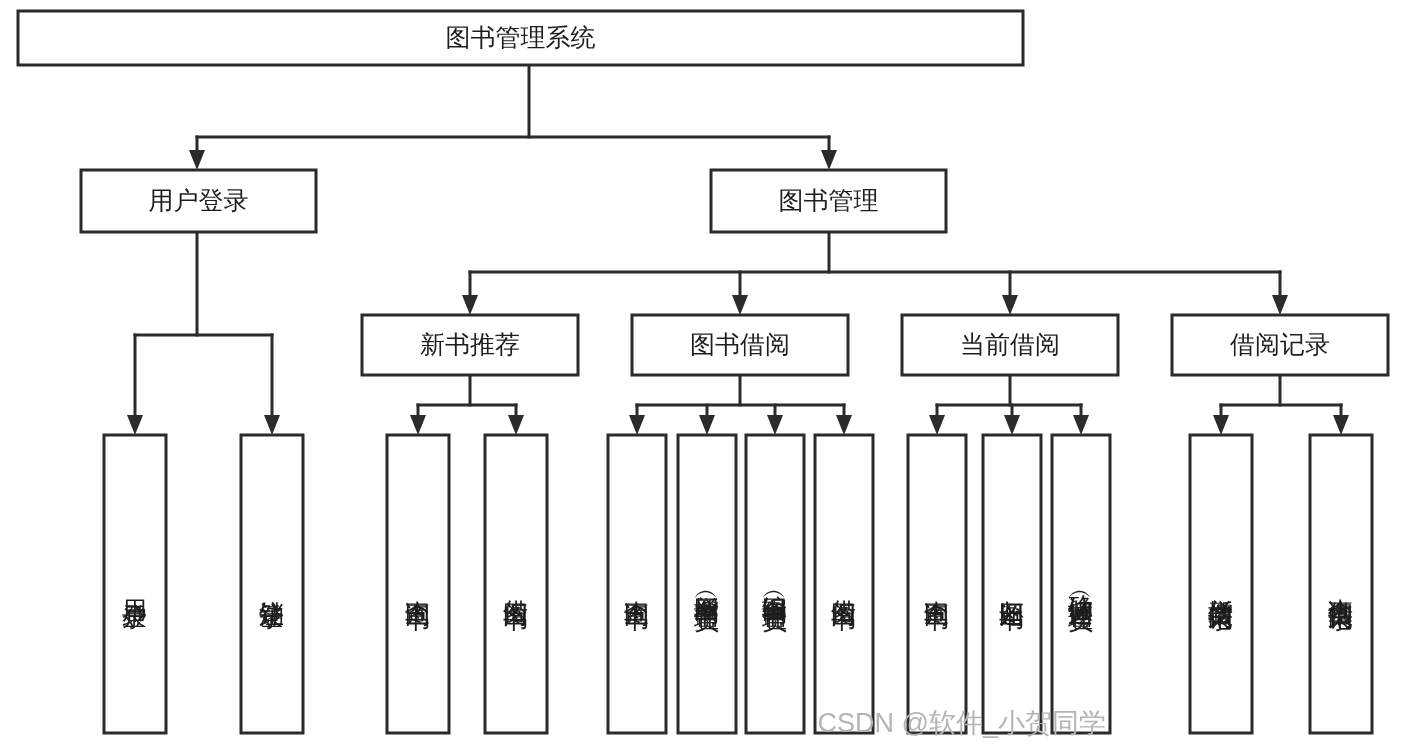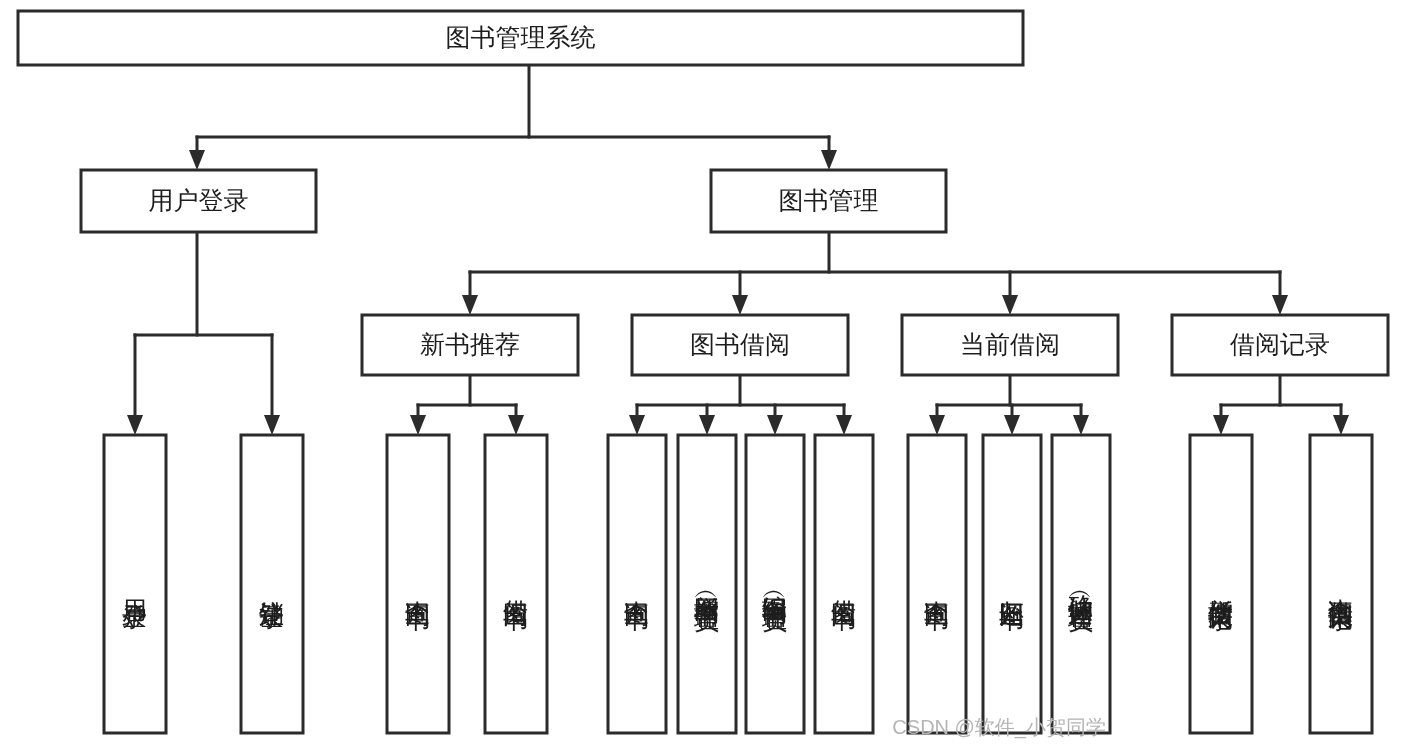--- a/index.html
+++ b/index.html
@@ -62,21 +62,21 @@
     justify-content: center;
     text-align: center;
     white-space: nowrap;
     pointer-events: none;
   }
   .watermark {
     position: absolute;
     right: 8px;
     bottom: 6px;
     font-family: "Liberation Sans", "DejaVu Sans", sans-serif;
-    font-size: 20px;
+    font-size: 27px;
     color: #b4b4b4;
     white-space: nowrap;
   }
 </style>
 </head>
 <body>
 
 <div id="diagram-root">
   <svg class="canvas" viewBox="0 0 1405 747">
     <g id="edges-layer">

